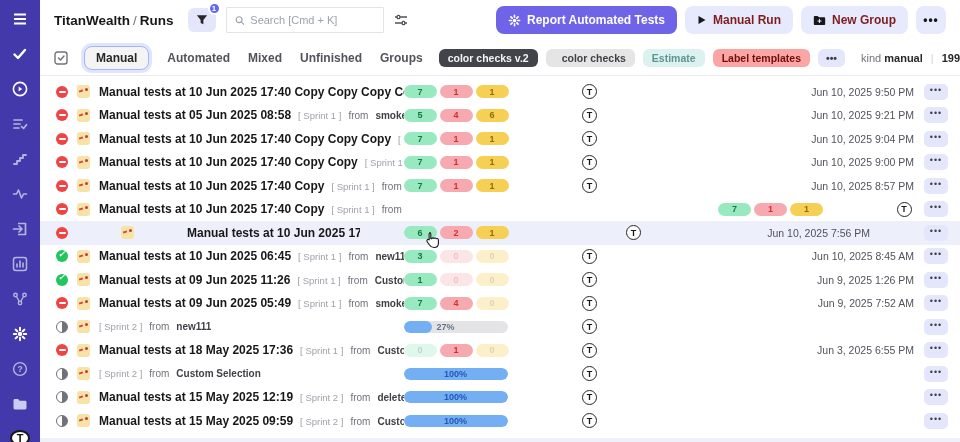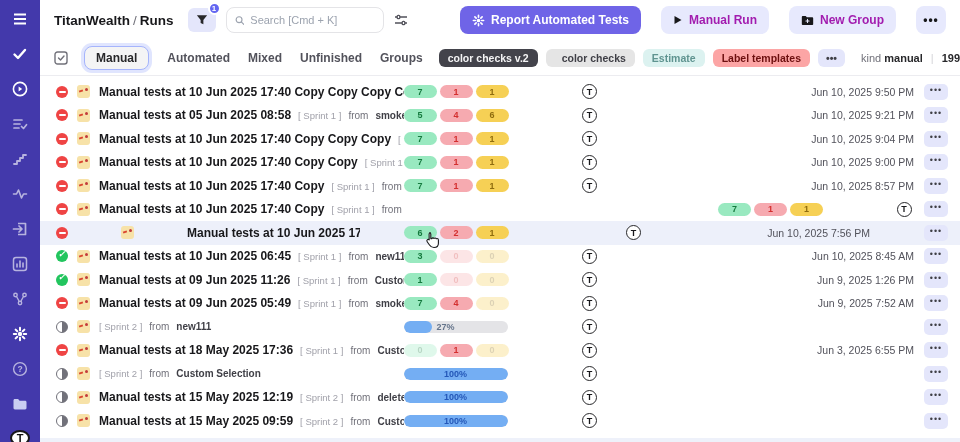--- a/index.html
+++ b/index.html
@@ -26,30 +26,30 @@
   .crumb b { font-weight:bold; }
   .crumb .sep { color:#71717a; font-weight:normal; padding:0 3px; }
 
   .filter-btn { position:relative; width:28px; height:24px; border-radius:6px; background:#e4e6fb;
     display:flex; align-items:center; justify-content:center; cursor:pointer; margin-left:4px; }
   .filter-badge { position:absolute; top:-6px; right:-5px; min-width:13px; height:13px; border-radius:8px;
     background:#6366f1; border:2px solid #fff; color:#fff; font-size:8px; line-height:9px;
     display:flex; align-items:center; justify-content:center; padding:0 2px; font-weight:bold; }
 
   .search { display:flex; align-items:center; gap:6px; width:158px; height:26px;
-    border:1px solid #e4e4e7; border-radius:8px; padding:0 8px; color:#9ca3af; }
+    border:1px solid #e4e4e7; border-radius:1px; padding:0 8px; color:#9ca3af; }
   .search input { border:0; outline:0; width:100%; font-size:11px; color:#3f3f46;
     font-family:"Liberation Sans",sans-serif; background:transparent; }
   .search input::placeholder { color:#9ca3af; }
 
-  .hdr-right { margin-left:auto; display:flex; gap:20px; }
+  .hdr-right { margin-left:auto; display:flex; gap:8px; }
   .btn { height:28px; border-radius:8px; display:flex; align-items:center; gap:6px; padding:0 12px;
     font-size:12px; font-weight:bold; cursor:pointer; white-space:nowrap; border:0; }
   .btn-primary { background:#6f64e7; color:#fff; }
-  .btn-light { background:#e7e9fd; color:#a21caf; }
+  .btn-light { background:#e7e9fd; color:#7f1d1d; }
   .btn-more { width:30px; padding:0; justify-content:center; letter-spacing:1px; color:#18181b; }
 
   
   .tabsrow { height:36px; display:flex; align-items:center; padding:0 14px; gap:16px;
     border-bottom:1px solid #ececf0; }
   .sel-ic { color:#71717a; display:flex; }
   .tab { font-size:12px; color:#52525b; font-weight:bold; cursor:pointer; white-space:nowrap; }
   .tab.active { background:#f4f4f5; border:1px solid #a5b4fc; box-shadow:0 0 0 3px rgba(165,180,252,.35);
     border-radius:8px; padding:4px 11px; color:#27272a; }
   .chip { font-size:10.5px; font-weight:bold; border-radius:6px; padding:3px 9px; cursor:pointer; white-space:nowrap; }

